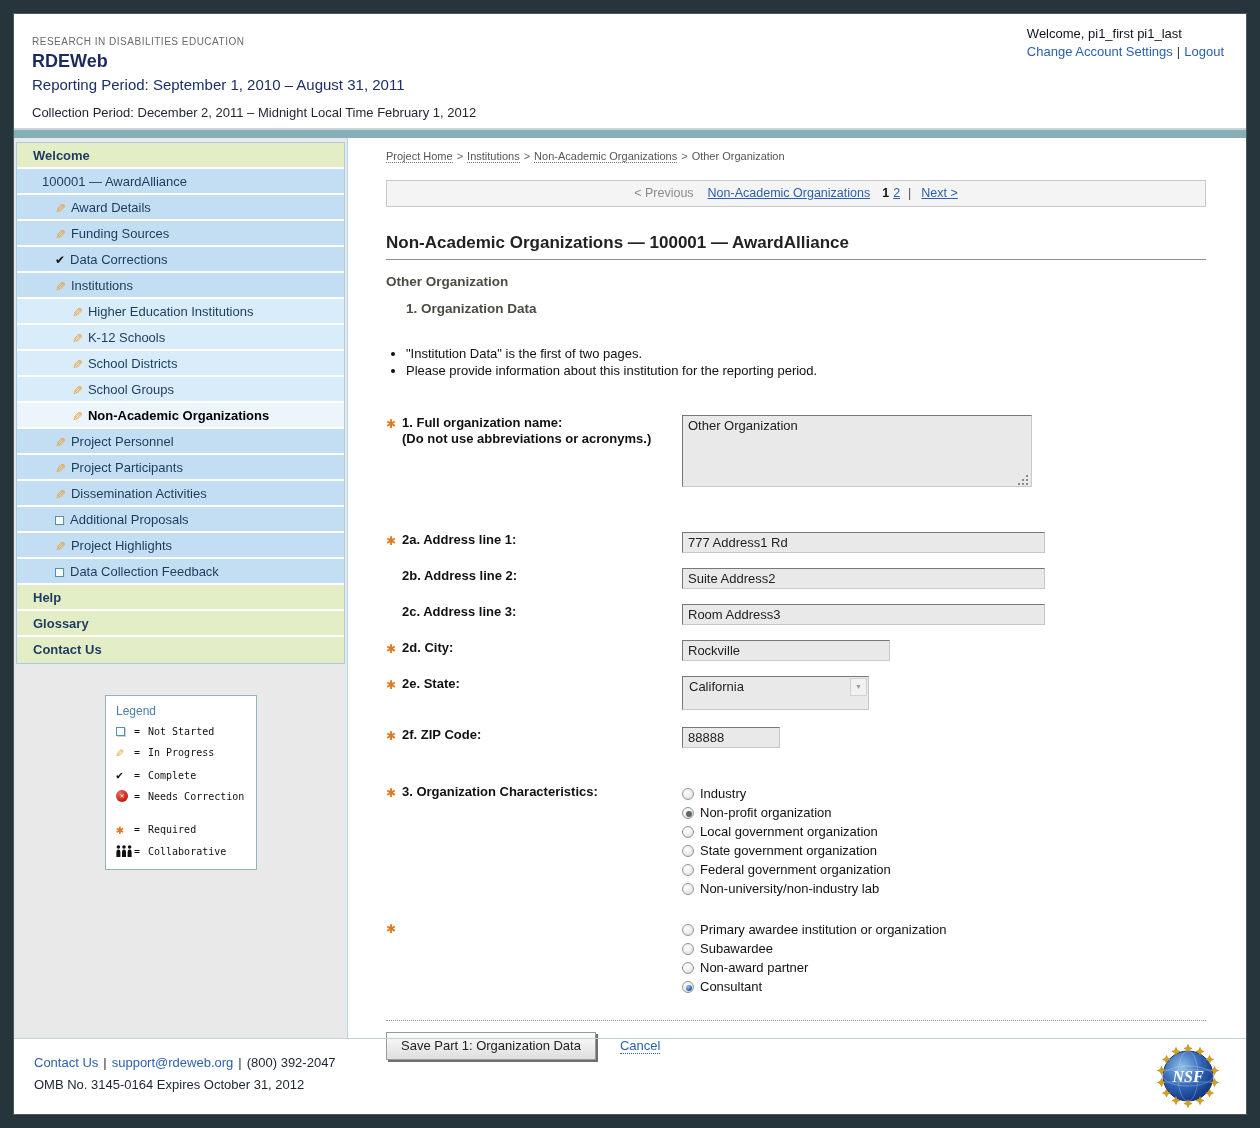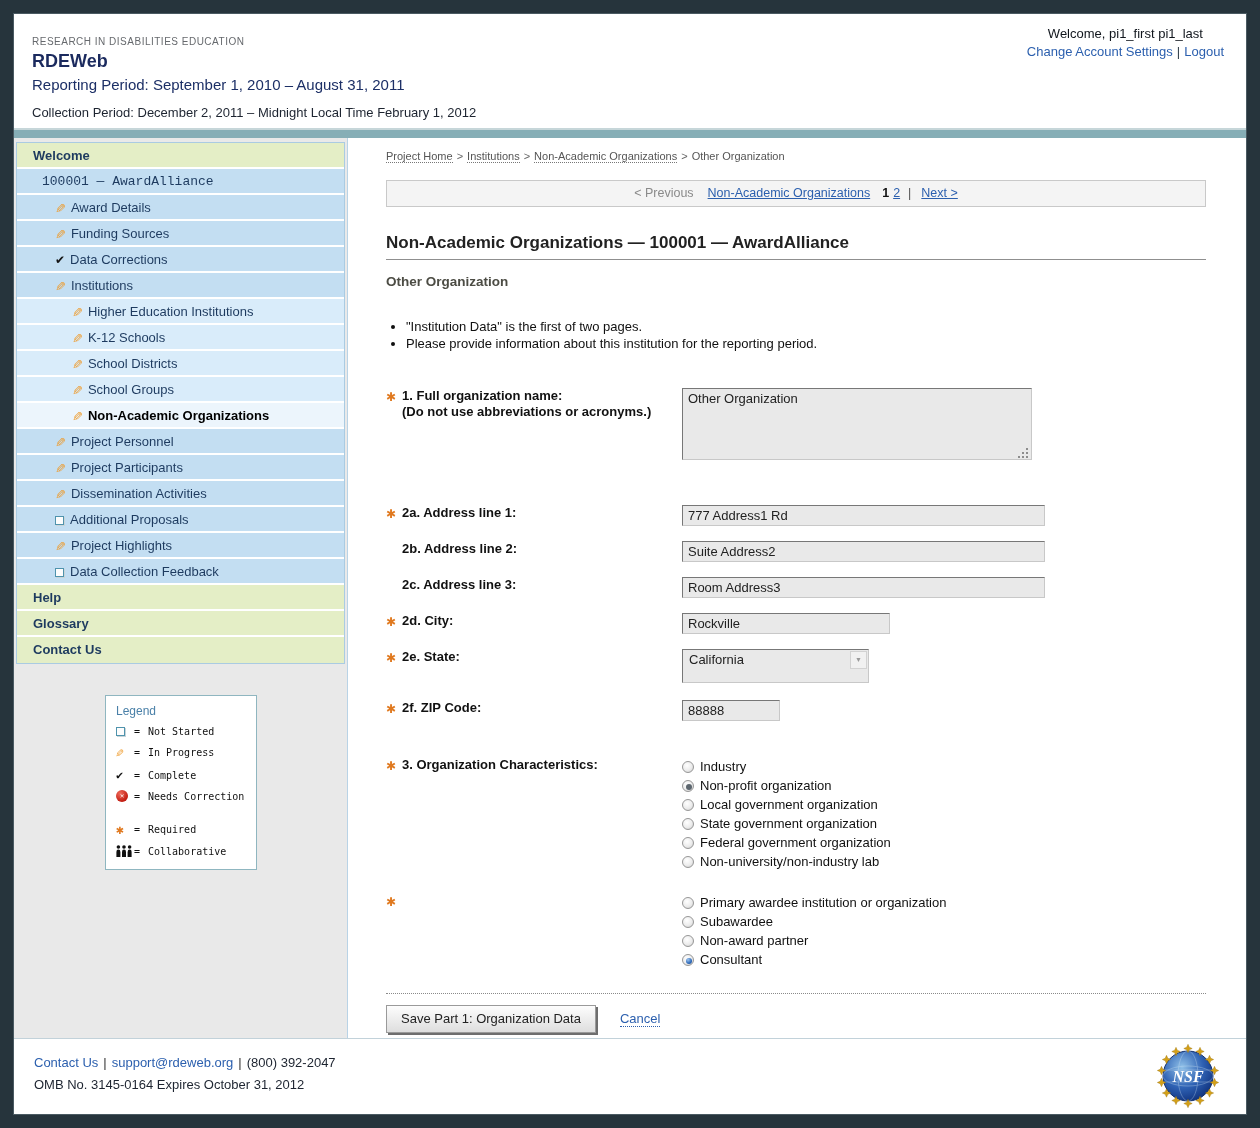--- a/index.html
+++ b/index.html
@@ -17,39 +17,39 @@
     outline:1px solid #4a5a62;
   }
 
   
   .hdr { height:114px; position:relative; flex:none; }
   .hdr-left { position:absolute; left:18px; top:22px; }
   .eyebrow { font-size:10px; letter-spacing:.5px; color:#66696d; }
   .app-title { font-size:18px; font-weight:bold; color:#1b2a5e; margin-top:4px; }
   .reporting { font-size:15px; color:#1c2f66; margin-top:4px; }
   .collection { font-size:13px; color:#1d2430; margin-top:12px; }
-  .hdr-right { position:absolute; right:22px; top:12px; text-align:center; font-size:13px; }
+  .hdr-right { position:absolute; right:22px; top:12px; text-align:left; font-size:13px; }
   .welcome-line { color:#10151c; }
   .acct-links { margin-top:3px; }
   .acct-links a, .link-blue { color:#2b5fae; text-decoration:none; cursor:pointer; }
   .acct-sep { color:#33404c; margin:0 4px; }
 
   
   .teal-bar { height:10px; flex:none; background:#86aeb6; border-top:2px solid #c6d6d9; }
 
   
   .content-row { flex:1; display:flex; min-height:0; }
 
   
   .sidebar { width:334px; flex:none; background:#e9e9e9; border-right:1px solid #b9d3e6; display:flex; flex-direction:column; }
   .menu { background:#ffffff; border:1px solid #aacbe2; margin:4px 2px 0 2px; }
   .mi { height:26px; line-height:25px; font-size:13px; color:#1d3a5f; border-bottom:2px solid #ffffff; cursor:pointer; white-space:nowrap; }
   .mi:last-child { border-bottom:none; }
   .mi.hdr-item { background:#e4eec6; font-weight:bold; padding-left:16px; }
-  .mi.l1 { background:#c3def2; padding-left:25px;font-family:Liberation Mono, monospace; }
+  .mi.l1 { background:#c3def2; padding-left:25px; }
   .mi.l2 { background:#c3def2; padding-left:38px; }
   .mi.l3 { background:#d9ecfa; padding-left:55px; }
   .mi.current { background:#ecf5fc; color:#000; font-weight:bold; }
   .icon-pencil { display:inline-block; transform:scaleX(-1); color:#ee9b2d; font-size:13px; margin-right:5px; vertical-align:-1px; }
   .icon-check { display:inline-block; color:#141414; font-size:12px; margin-right:5px; }
   .icon-square { display:inline-block; width:9px; height:9px; border:1px solid #4f93ad; background:#fdfdfd; margin-right:6px; vertical-align:-1px; box-shadow:1px 1px 0 #c8d4d8; }
 
   
   .sidebar-fill { flex:1; position:relative; }
   .legend { position:absolute; left:91px; top:31px; width:152px; background:#ffffff; border:1px solid #8fb6c0; padding:8px 8px 12px 10px; }
@@ -223,20 +223,21 @@
       <div class="breadcrumb">
         <a>Project Home</a><span class="bc-sep">&gt;</span><a>Institutions</a><span class="bc-sep">&gt;</span><a>Non-Academic Organizations</a><span class="bc-sep">&gt;</span><span>Other Organization</span>
       </div>
 
       <div class="pagination">
         <span class="pg-prev">&lt; Previous</span><a>Non-Academic Organizations</a><span class="pg-cur">1</span><a class="pg-2">2</a><span class="pg-sep">|</span><a>Next &gt;</a>
       </div>
 
       <h1 class="page-title">Non-Academic Organizations — 100001 — AwardAlliance</h1>
       <h2 class="sub-title">Other Organization</h2>
+      <h3 class="part-title">1. Organization Data</h3>
 
       <ul class="notes">
         <li>"Institution Data" is the first of two pages.</li>
         <li>Please provide information about this institution for the reporting period.</li>
       </ul>
 
       <div class="frow">
         <div class="flabel">
           <span class="star">✱</span>
           <span><span>1. Full organization name:</span><br>

